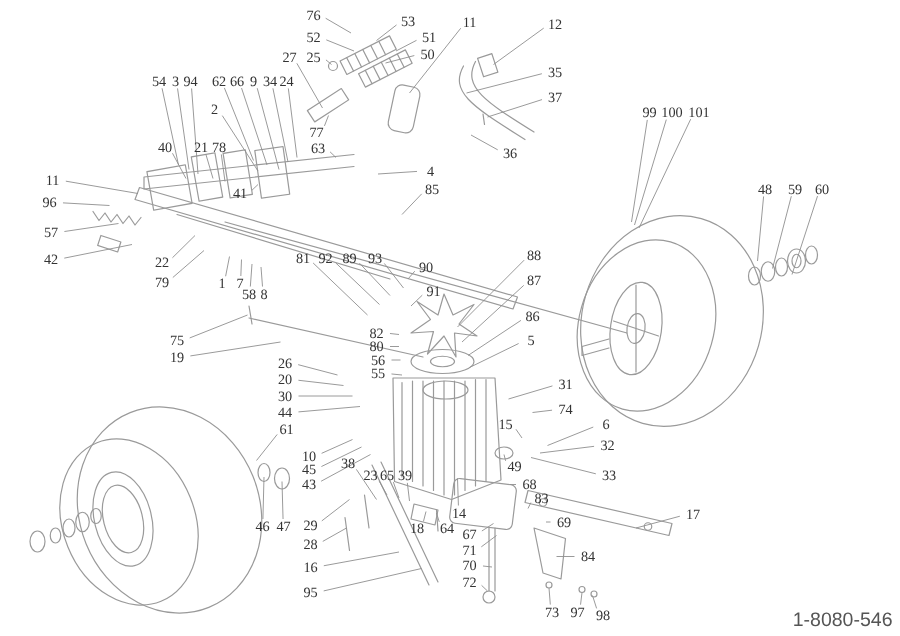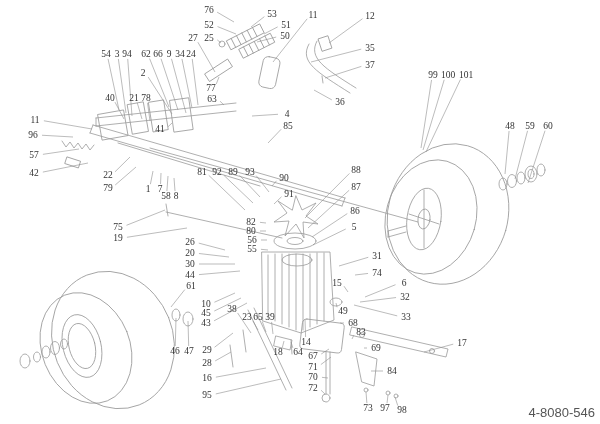--- a/index.html
+++ b/index.html
@@ -516,14 +516,14 @@
       <g>
         <line x1="387.0237355602888" y1="403.1280440215269" x2="388" y2="395" class="leader"></line>
         <text x="385" y="411.2" class="callout">97</text>
       </g>
       <g>
         <line x1="397.7331015926848" y1="405.59764450038915" x2="395" y2="397" class="leader"></line>
         <text x="402" y="413.2" class="callout">98</text>
       </g>
     </svg>
 
-  <div id="part-number">4-8080-546</div>
+  <div id="part-number">1-8080-546</div>
 </div>
 
 </body></html>

